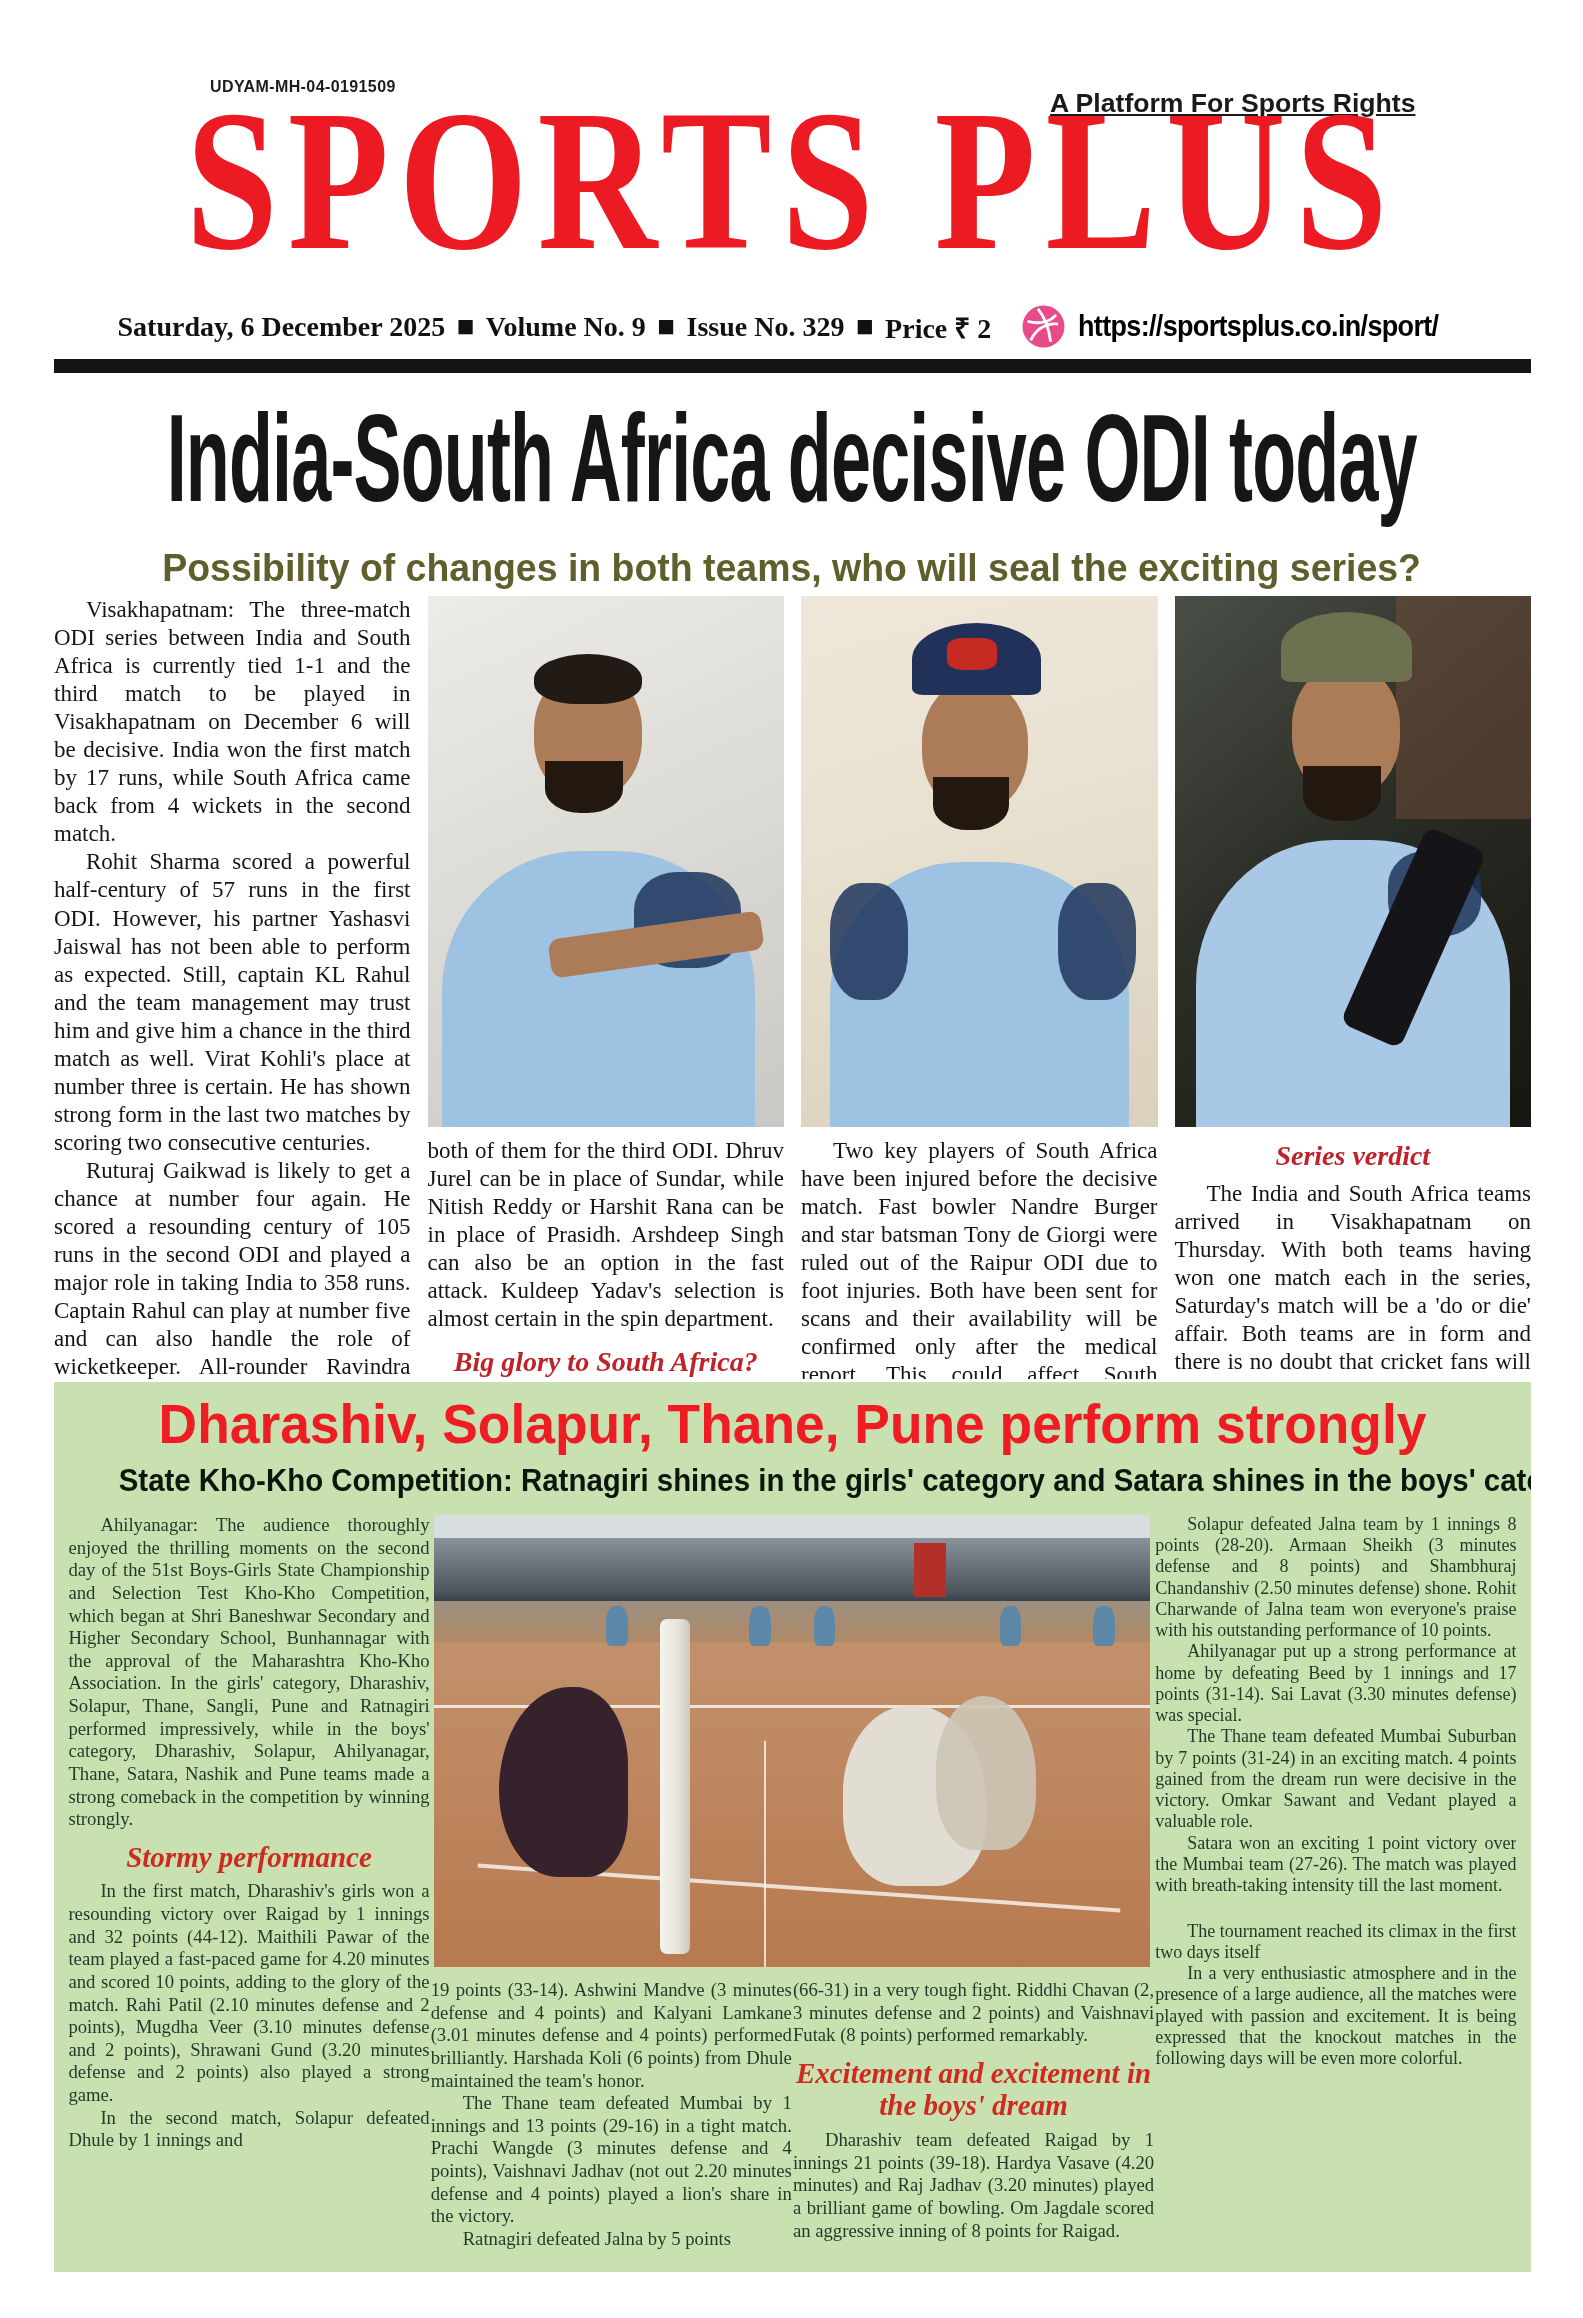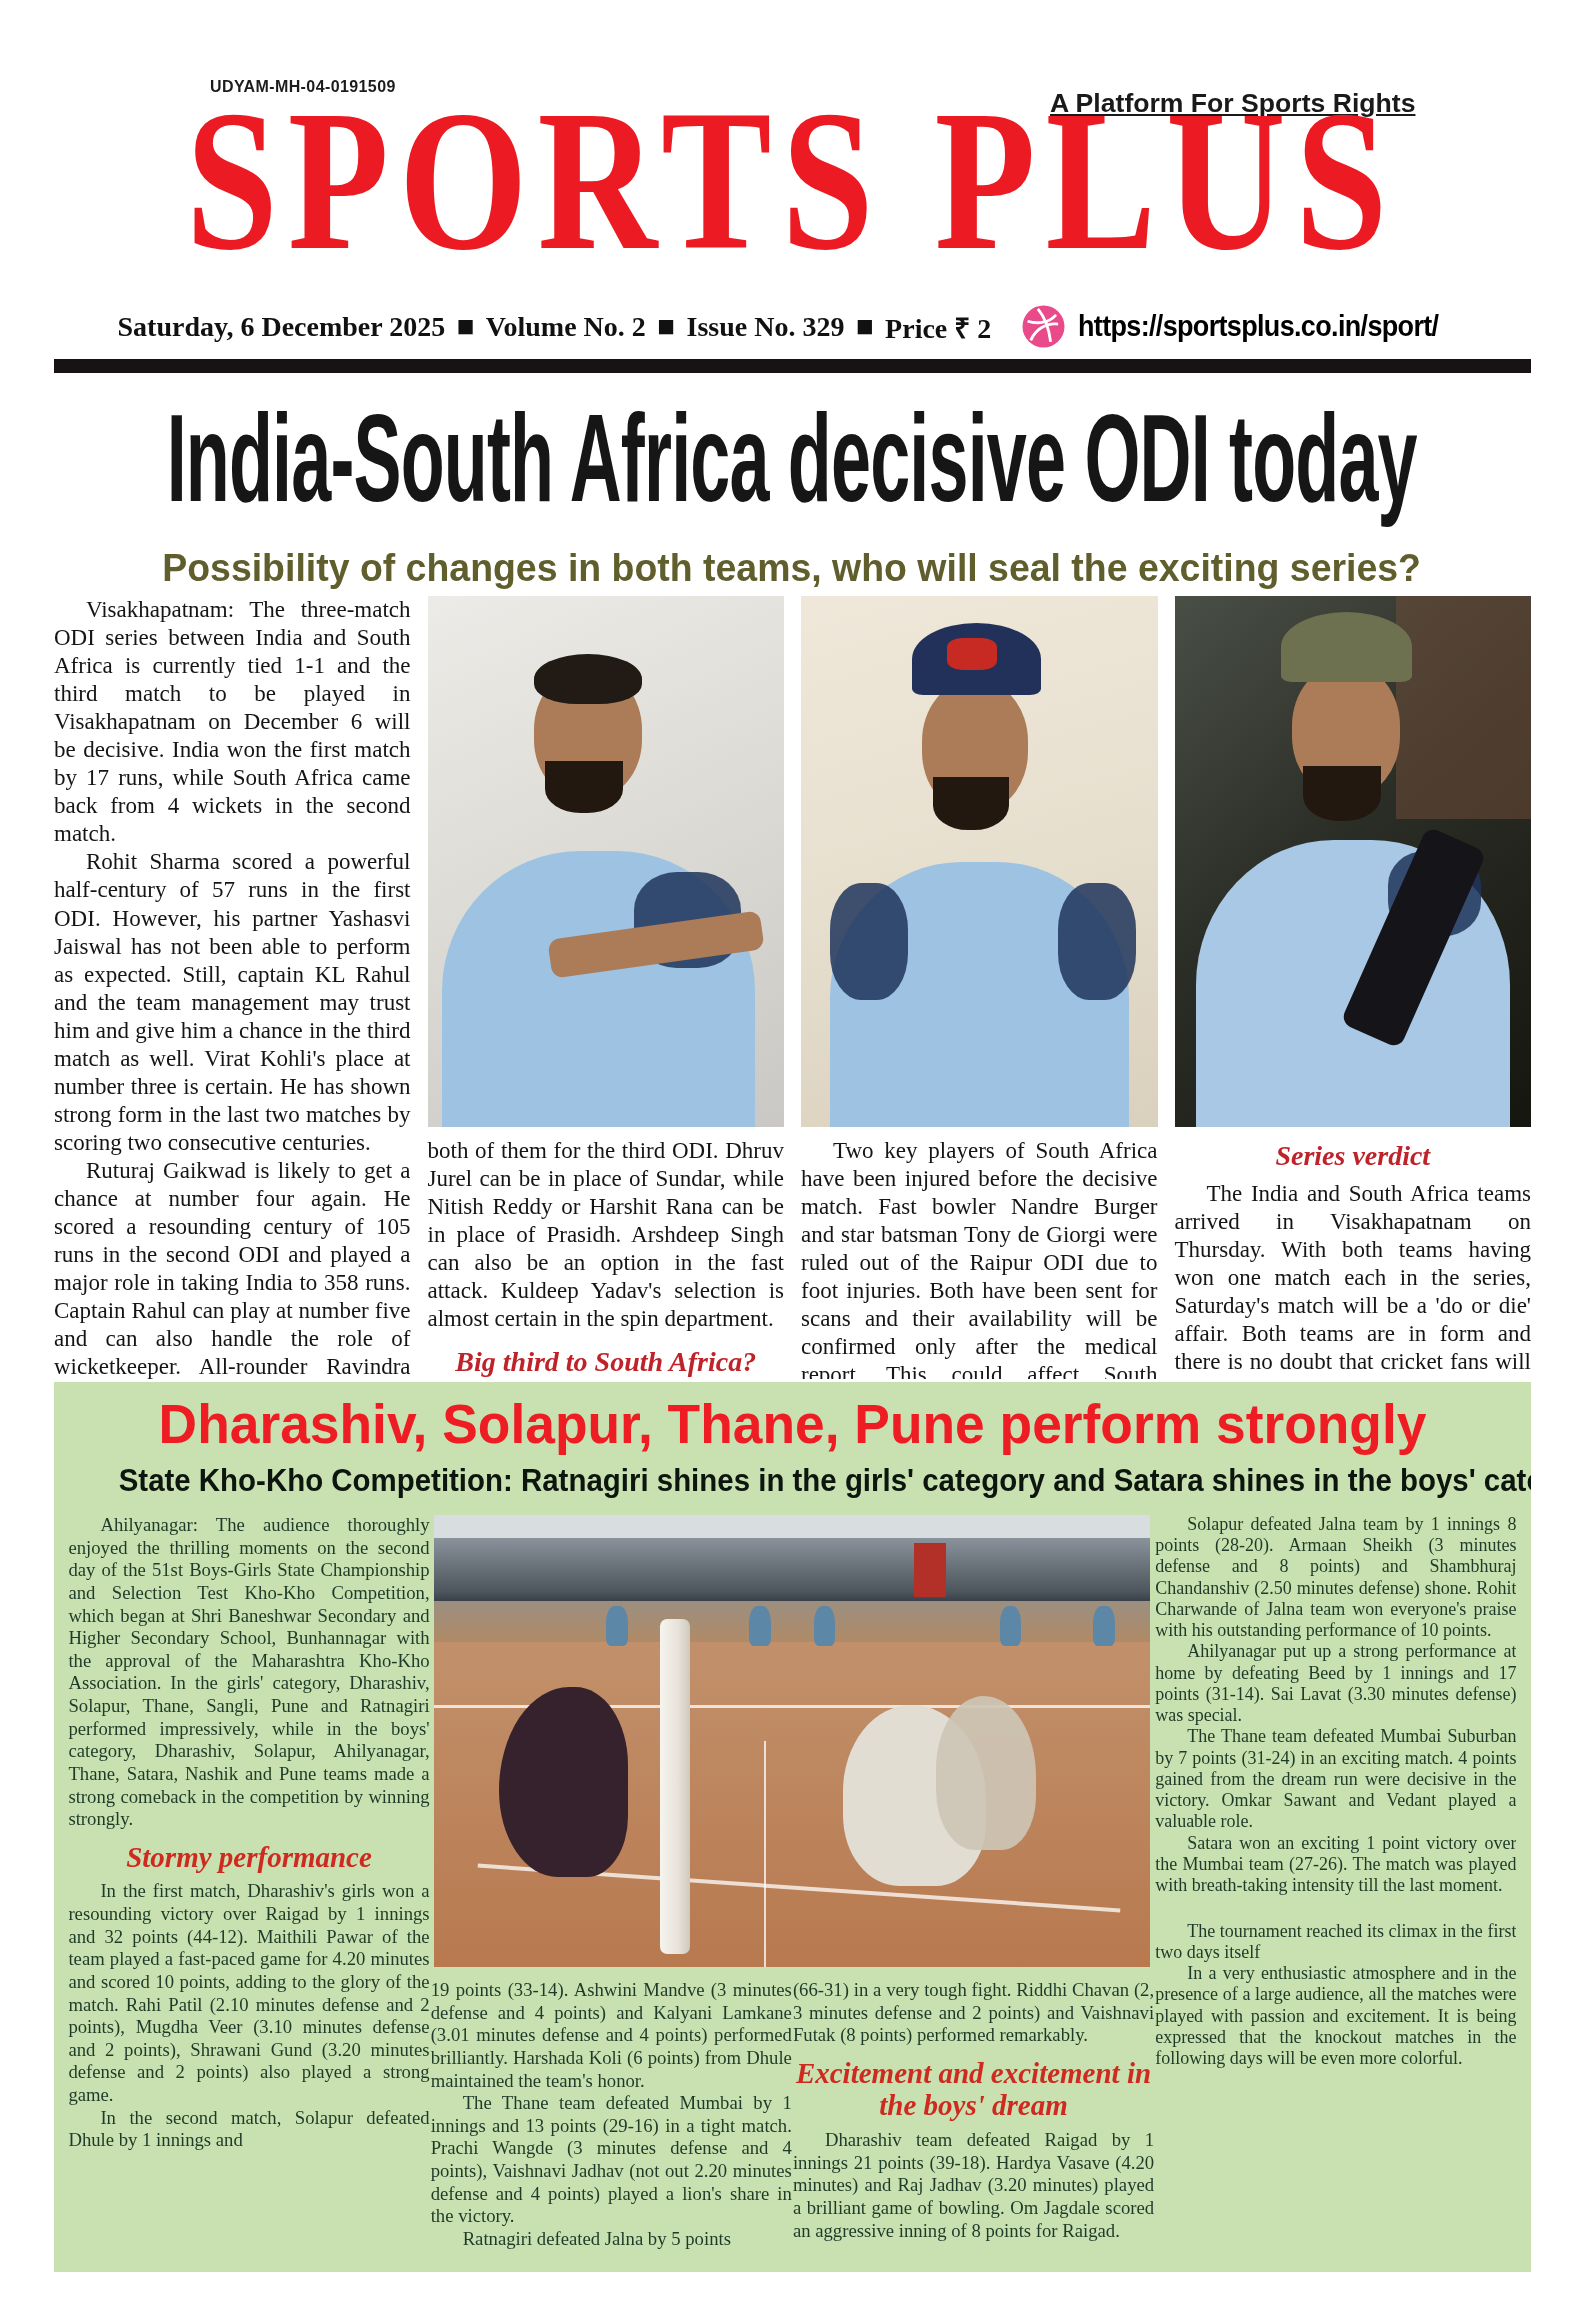--- a/index.html
+++ b/index.html
@@ -105,21 +105,21 @@
 
   <div class="udyam">UDYAM-MH-04-0191509</div>
   <div class="platform">A Platform For Sports Rights</div>
   <div class="masthead">
     <span class="inner">SPORTS PLUS</span>
   </div>
 
   <div class="dateline">
     <span>Saturday, 6 December 2025</span>
     <span class="sep">■</span>
-    <span>Volume No. 2</span>
+    <span>Volume No. 9</span>
     <span class="sep">■</span>
     <span>Issue No. 329</span>
     <span class="sep">■</span>
     <span>Price ₹ 2</span>
     <svg class="dribbble" viewBox="0 0 24 24">
       <circle cx="12" cy="12" r="11.2" fill="#e84a8a"></circle>
       <g stroke="#ffffff" stroke-width="1.5" fill="none">
         <path d="M3.5 9.2c5.5 1.6 11.5 0.9 15.2-3.4"></path>
         <path d="M5.2 19.4c2.2-5.3 7.4-9.4 14.6-8.7"></path>
         <path d="M9 2.6c3.2 3.8 5.8 9.5 6.8 17.6"></path>
@@ -150,21 +150,21 @@
     <div class="col">
       <div class="photo ph1">
         <div class="shirt" style="left:4%;top:48%;width:88%;height:60%;"></div>
         <div class="shoulder" style="left:58%;top:52%;width:30%;height:18%;"></div>
         <div class="head skin" style="left:30%;top:14%;width:108px;height:129px;"></div>
         <div class="hairdark" style="left:30%;top:11%;width:108px;height:50px;"></div>
         <div class="beard" style="left:33%;top:31%;width:78px;height:52px;"></div>
         <div class="strap skin" style="left:34%;top:62%;width:60%;height:39px;transform:rotate(-8deg);background:#ab7c57;"></div>
       </div>
       <p>both of them for the third ODI. Dhruv Jurel can be in place of Sundar, while Nitish Reddy or Harshit Rana can be in place of Prasidh. Arshdeep Singh can also be an option in the fast attack. Kuldeep Yadav's selection is almost certain in the spin department.</p>
-      <div class="subhead-red">Big third to South Africa?</div>
+      <div class="subhead-red">Big glory to South Africa?</div>
     </div>
 
     <div class="col">
       <div class="photo ph2">
         <div class="shirt" style="left:8%;top:50%;width:84%;height:58%;"></div>
         <div class="shoulder" style="left:8%;top:54%;width:22%;height:22%;"></div>
         <div class="shoulder" style="left:72%;top:54%;width:22%;height:22%;"></div>
         <div class="head skin" style="left:34%;top:16%;width:106px;height:131px;"></div>
         <div class="capnavy" style="left:31%;top:5%;width:129px;height:72px;"></div>
         <div class="capred" style="left:41%;top:8%;width:50px;height:32px;"></div>

